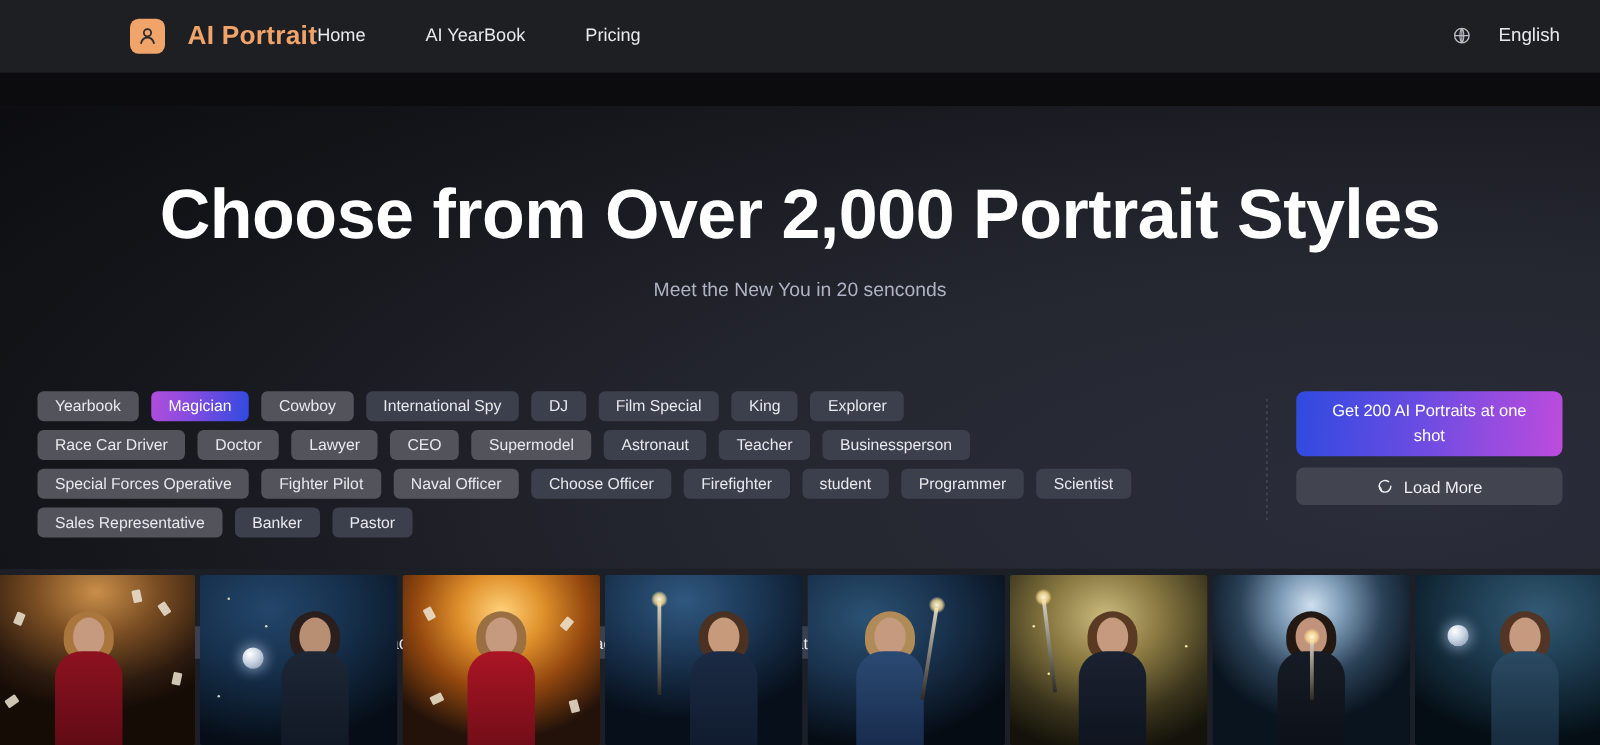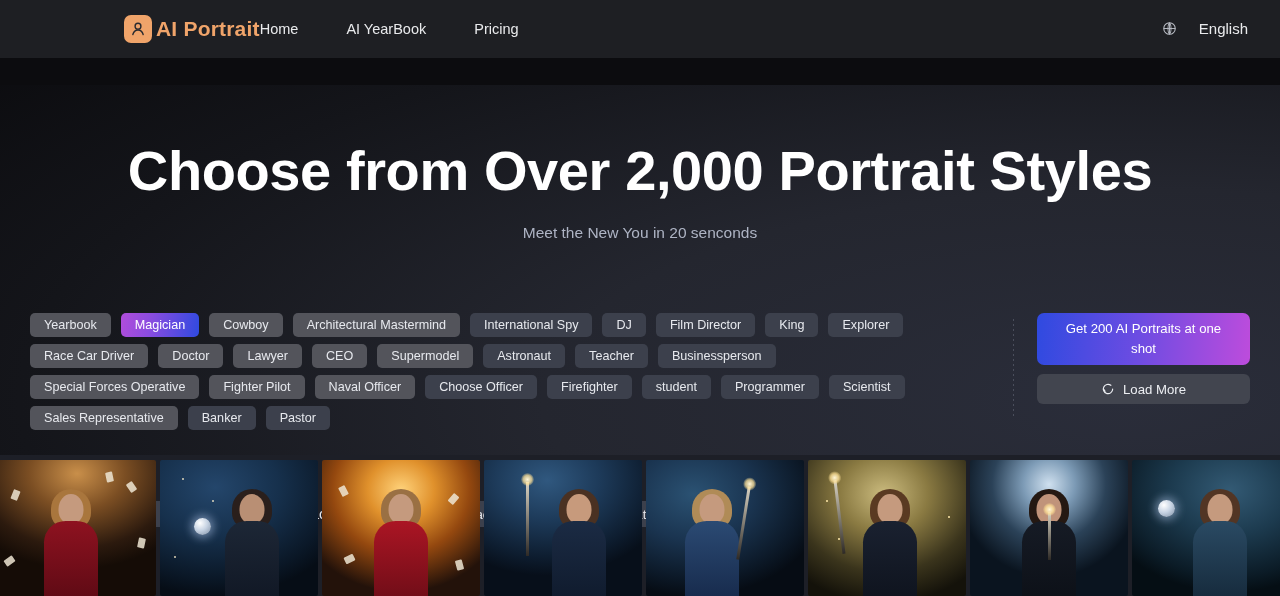--- a/index.html
+++ b/index.html
@@ -12,21 +12,21 @@
 
   
   .topbar {
     height: 58px;
     background: #1e1f23;
     display: flex;
     align-items: center;
     padding: 0 32px 0 104px;
     position: relative;
   }
-  .brand { display: flex; align-items: center; gap: 4px; margin-left: 20px; }
+  .brand { display: flex; align-items: center; gap: 18px; }
   .brand-logo {
     width: 28px; height: 28px;
     background: #f0a46a;
     border-radius: 7px;
     display: flex; align-items: center; justify-content: center;
   }
   .brand-logo svg { display: block; }
   .brand-name {
     color: #f0a46a;
     font-size: 21px;
@@ -330,24 +330,23 @@
   <h1 class="hero-title">Choose from Over 2,000 Portrait Styles</h1>
   <div class="hero-sub">Meet the New You in 20 senconds</div>
 
   <div class="panel">
     <div class="tags-col">
 
       <div class="tag-row">
         <button class="tag">Yearbook</button>
         <button class="tag sel">Magician</button>
         <button class="tag">Cowboy</button>
-        <button class="tag">Architectural Mastermind</button>
         <button class="tag dim">International Spy</button>
         <button class="tag dim">DJ</button>
-        <button class="tag dim">Film Director</button>
+        <button class="tag dim">Film Special</button>
         <button class="tag dim">King</button>
         <button class="tag dim">Explorer</button>
       </div>
 
       <div class="tag-row">
         <button class="tag">Race Car Driver</button>
         <button class="tag">Doctor</button>
         <button class="tag">Lawyer</button>
         <button class="tag">CEO</button>
         <button class="tag">Supermodel</button>

